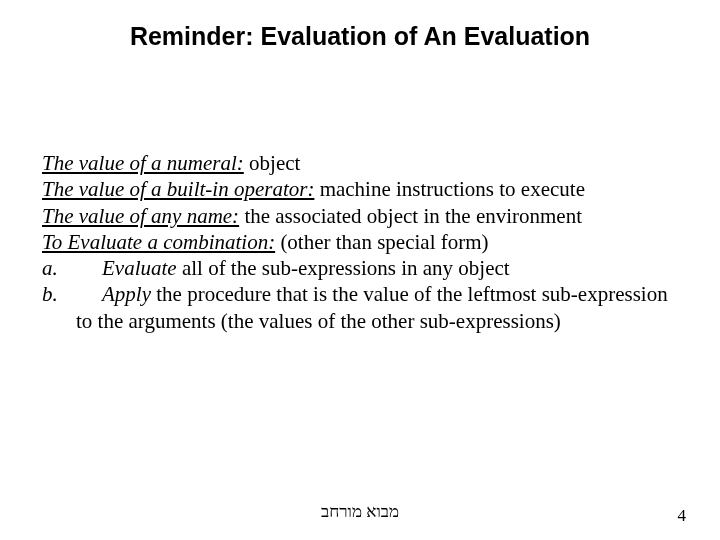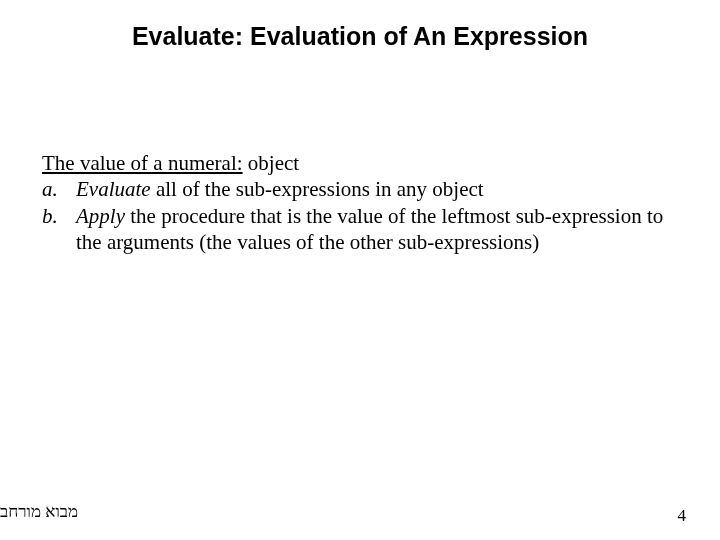--- a/index.html
+++ b/index.html
@@ -24,20 +24,21 @@
   .content {
     position: absolute;
     top: 150px;
     left: 42px;
     right: 40px;
     font-size: 21px;
     line-height: 1.25;
   }
   .u {
     text-decoration: underline;
+    font-style: italic;
   }
   .row {
     margin-bottom: 0px;
   }
   .list {
     margin-top: 0;
   }
   .list-item {
     display: flex;
     align-items: flex-start;
@@ -45,45 +46,55 @@
   .list-label {
     font-style: italic;
     width: 34px;
     flex-shrink: 0;
   }
   .list-body {
     flex: 1;
   }
   .em {
     font-style: italic;
+    margin-left: 26px;
   }
   .footer-center {
     position: absolute;
     bottom: 18px;
     left: 0;
     right: 0;
-    text-align: left;
+    text-align: center;
     font-size: 17px;
     direction: rtl;
   }
   .footer-right {
     position: absolute;
     bottom: 14px;
     right: 34px;
     font-size: 17px;
   }
 </style>
 </head>
 <body>
 
-<div class="title">Evaluate: Evaluation of An Expression</div>
+<div class="title">Reminder: Evaluation of An Evaluation</div>
 
 <div class="content">
   <div class="row">
     <span class="u">The value of a numeral:</span><span> object</span>
+  </div>
+  <div class="row">
+    <span class="u">The value of a built-in operator:</span><span> machine instructions to execute</span>
+  </div>
+  <div class="row">
+    <span class="u">The value of any name:</span><span> the associated object in the environment</span>
+  </div>
+  <div class="row">
+    <span class="u">To Evaluate a combination:</span><span> (other than special form)</span>
   </div>
   <div class="list">
     <div class="list-item">
       <div class="list-label">a.</div>
       <div class="list-body"><span class="em">Evaluate</span><span> all of the sub-expressions in any object</span></div>
     </div>
     <div class="list-item">
       <div class="list-label">b.</div>
       <div class="list-body"><span class="em">Apply</span><span> the procedure that is the value of the leftmost sub-expression to the arguments (the values of the other sub-expressions)</span></div>
     </div>

